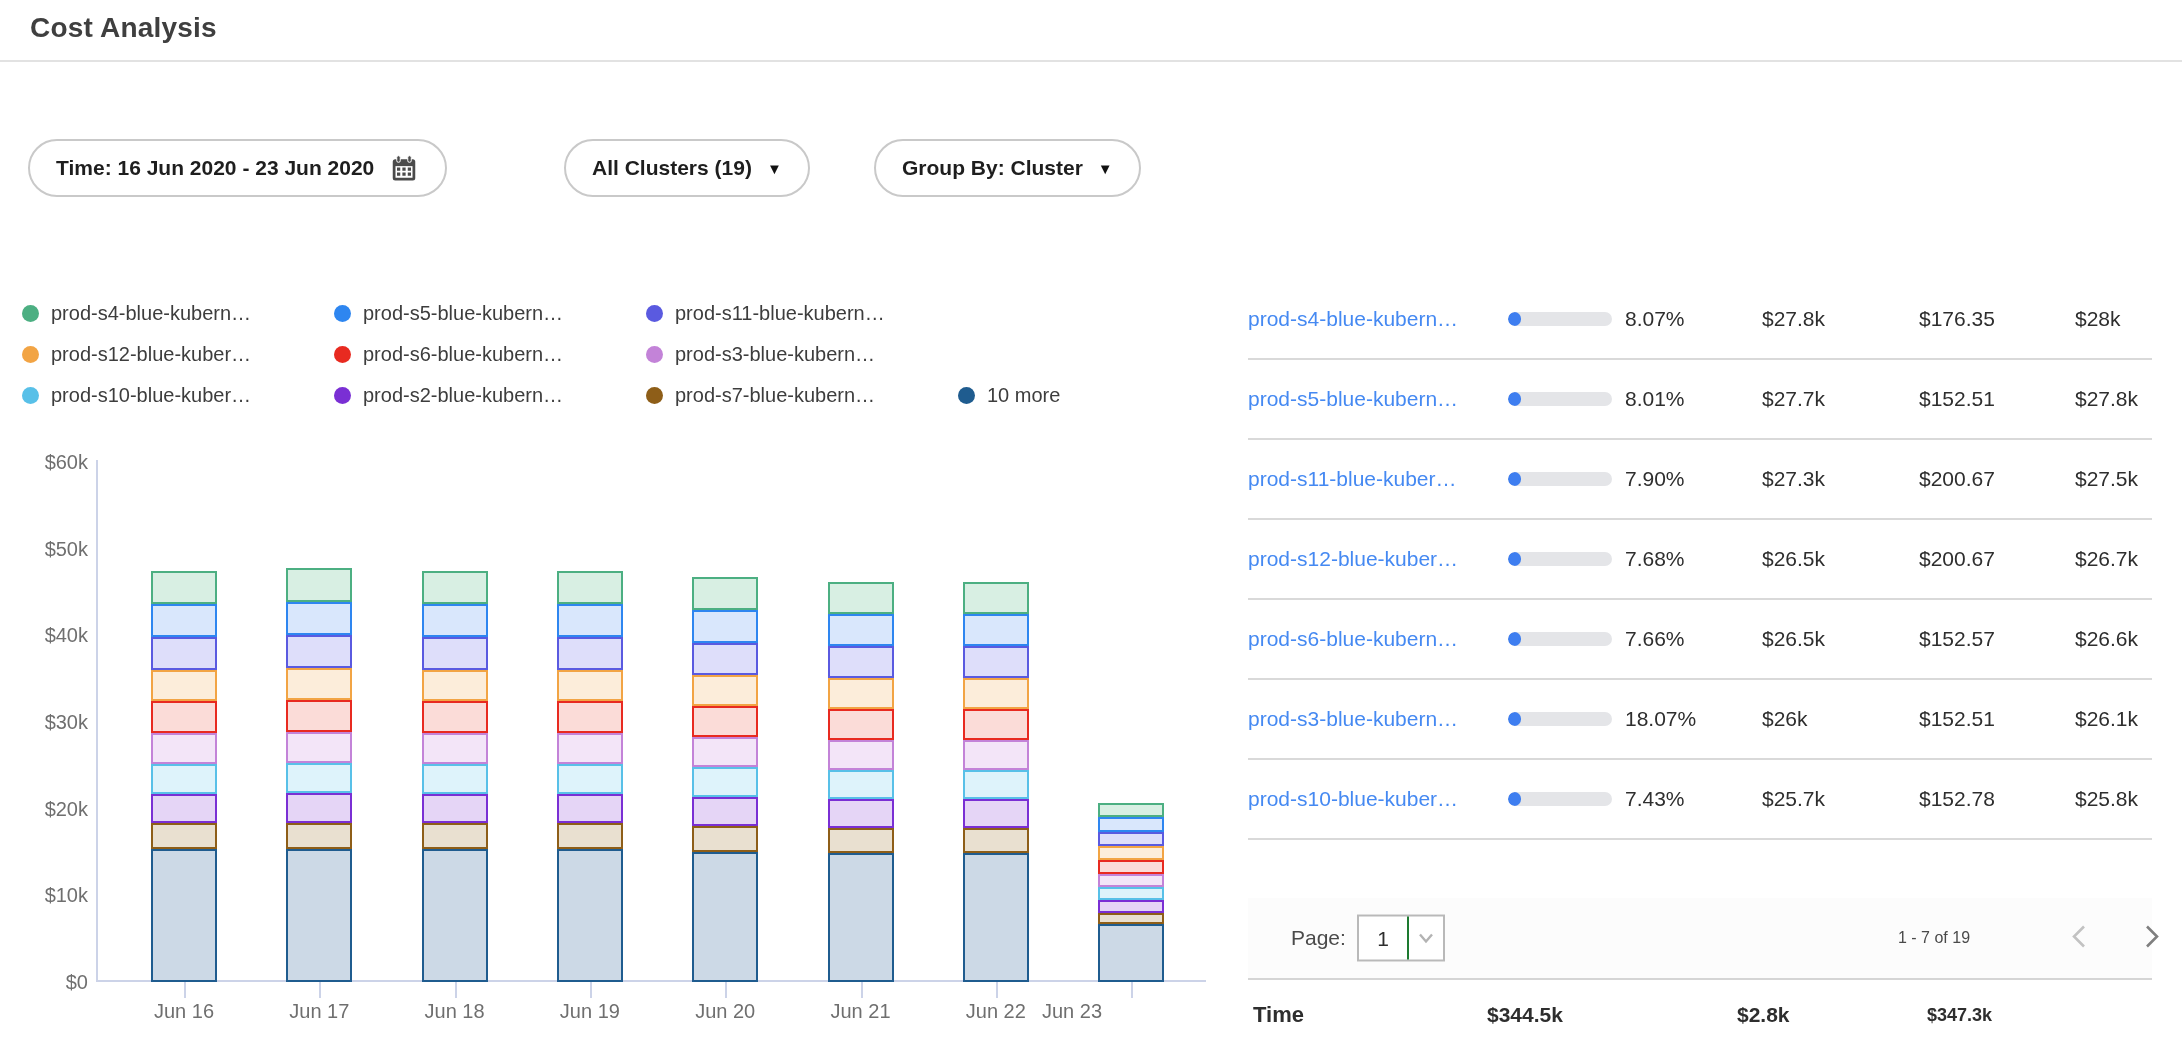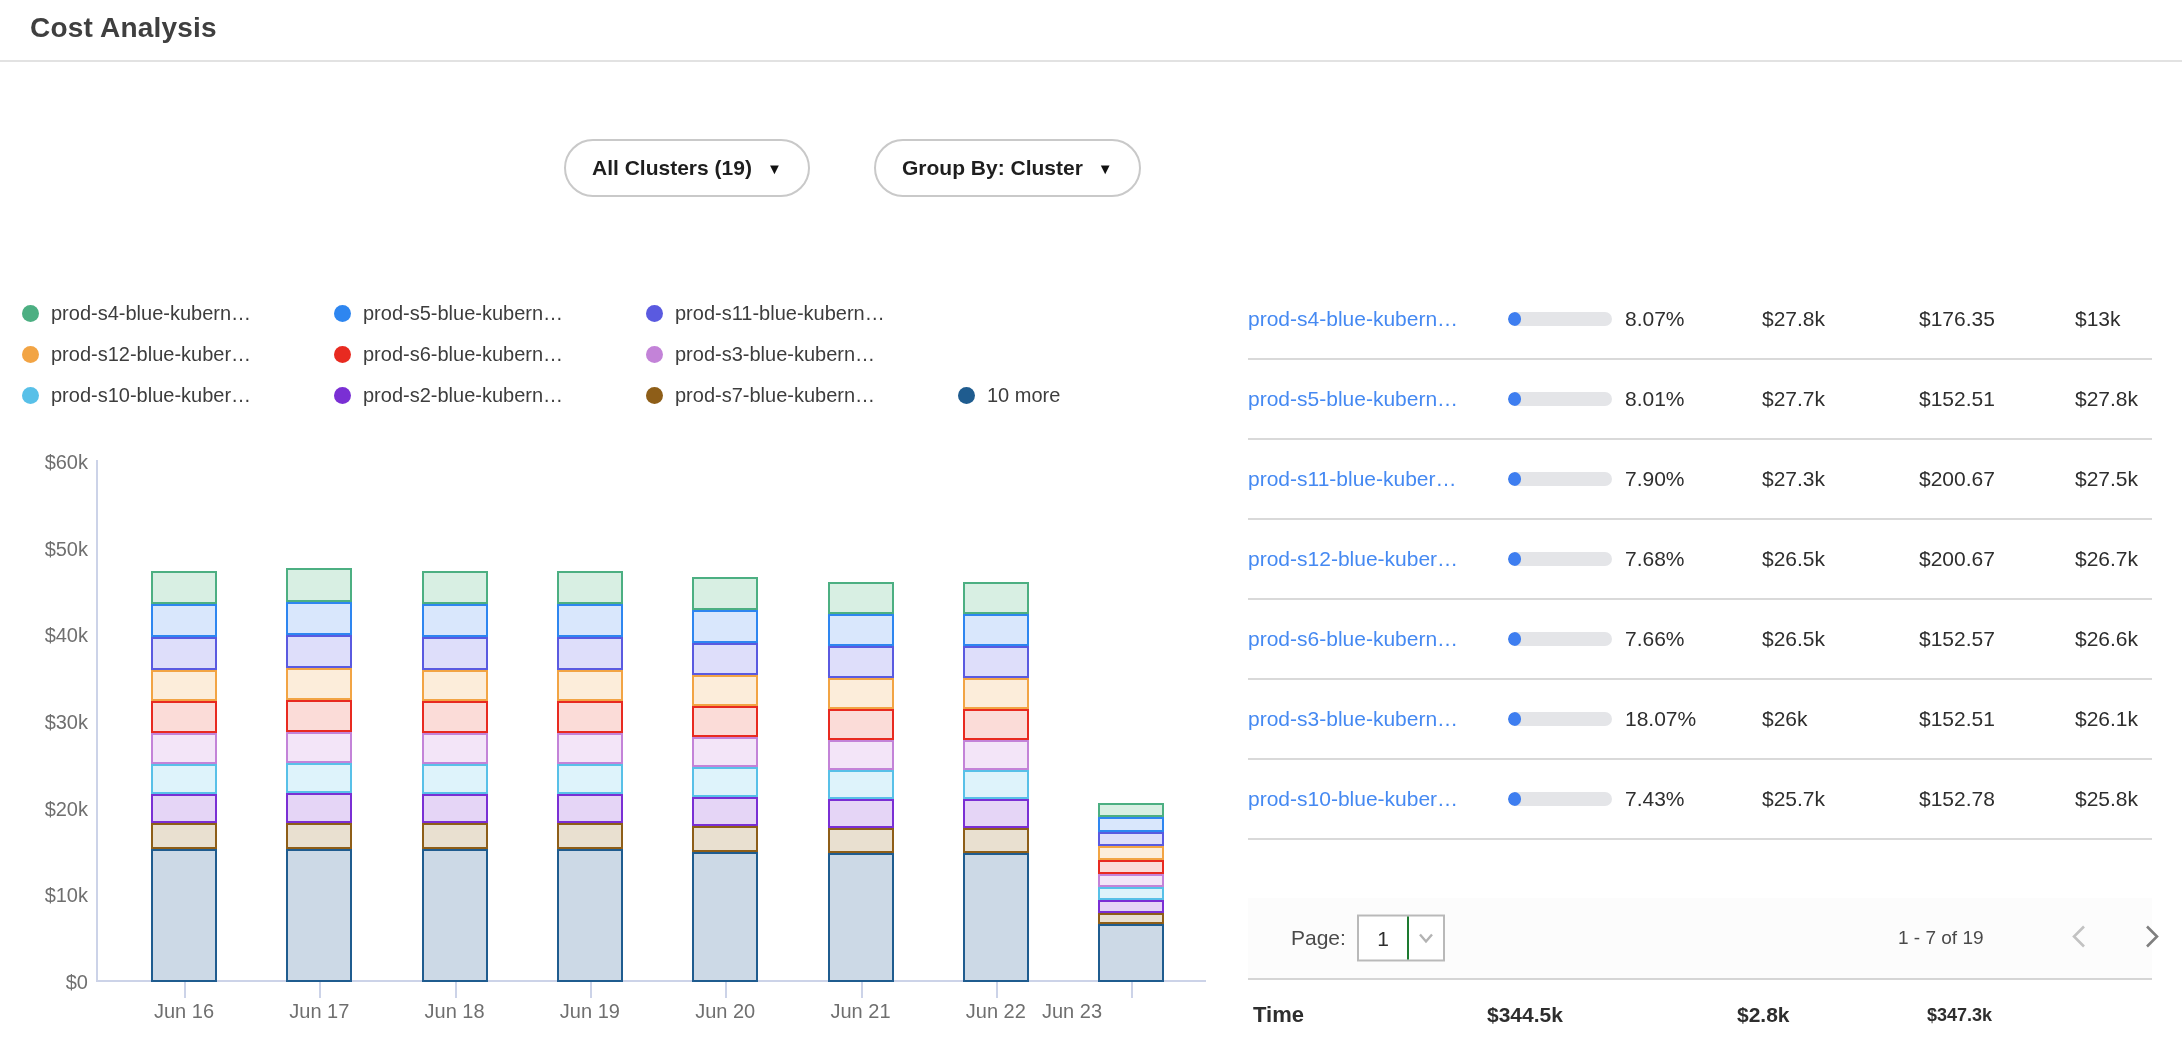--- a/index.html
+++ b/index.html
@@ -39,38 +39,57 @@
   .pbar{width:104px;height:14px;border-radius:8px;background:#e4e5e8;position:relative;overflow:hidden;}
   .pfill{position:absolute;left:0;top:0;bottom:0;border-radius:8px;background:#3e7ef0;}
 
   .pagination{position:absolute;left:1248px;top:898px;width:904px;height:80px;border-bottom:2px solid #d5d5d5;background:#fcfcfc;}
   .page-label{position:absolute;left:43px;top:50%;transform:translateY(-50%);font-size:21px;color:#4a4a4a;}
   .page-select{position:absolute;left:109px;top:50%;transform:translateY(-50%);width:88px;height:47px;background:#fff;
                border:2px solid #b9b9b9;box-sizing:border-box;display:flex;align-items:center;cursor:pointer;}
   .page-value{width:48px;text-align:center;font-size:21px;color:#2e2e2e;}
   .page-sep{width:2px;height:100%;background:#1d7a30;}
   .page-chev{flex:1;display:flex;align-items:center;justify-content:center;}
-  .range{position:absolute;left:650px;top:50%;transform:translateY(-50%);font-size:19px;color:#4a4a4a;white-space:nowrap;}
+  .range{position:absolute;left:650px;top:50%;transform:translateY(-50%);font-size:16px;color:#4a4a4a;white-space:nowrap;}
   .chev{position:absolute;top:50%;transform:translateY(-50%);cursor:pointer;background:none;border:none;padding:0;}
   .chev-prev{left:818px;} .chev-next{left:891px;}
 
   .total-row{position:absolute;left:1248px;top:978px;width:909px;height:74px;display:grid;
              grid-template-columns:1fr 250px 190px 230px;align-items:center;}
   .total-label{font-size:22px;font-weight:700;color:#2e2e2e;padding-left:5px;}
   .total-val{text-align:left;font-size:21px;font-weight:700;color:#2e2e2e;}
   .total-spend{font-size:18px;}
 </style>
 </head>
 <body>
 
 <div class="page">
 
   <div class="title">Cost Analysis</div>
   <div class="top-divider"></div>
 
+  <div class="pill" id="pill-time">
+    <span>Time: 16 Jun 2020 - 23 Jun 2020</span>
+    <span style="display:flex;">
+      <svg width="30" height="30" viewBox="0 0 24 24">
+        <rect x="3" y="5" width="18" height="17" rx="2" fill="#4a4a4a"></rect>
+        <rect x="6.2" y="2.2" width="2.8" height="5.2" rx="1.2" fill="#4a4a4a" stroke="#fff" stroke-width="0.8"></rect>
+        <rect x="15" y="2.2" width="2.8" height="5.2" rx="1.2" fill="#4a4a4a" stroke="#fff" stroke-width="0.8"></rect>
+        <rect x="5.2" y="10.5" width="13.6" height="9.3" fill="#fff"></rect>
+        <g fill="#4a4a4a">
+          <rect x="6.4" y="11.6" width="2.6" height="2.6"></rect>
+            <rect x="10.7" y="11.6" width="2.6" height="2.6"></rect>
+            <rect x="15" y="11.6" width="2.6" height="2.6"></rect>
+          <rect x="6.4" y="15.6" width="2.6" height="2.6"></rect>
+            <rect x="10.7" y="15.6" width="2.6" height="2.6"></rect>
+            <rect x="15" y="15.6" width="2.6" height="2.6"></rect>
+        </g>
+      </svg>
+    </span>
+  </div>
 
   <div class="pill" id="pill-clusters">
     <span>All Clusters (19)</span>
     <span class="caret">▼</span>
   </div>
 
   <div class="pill" id="pill-group">
     <span>Group By: Cluster</span>
     <span class="caret">▼</span>
   </div>
@@ -237,21 +256,21 @@
         <div class="tgrid trow">
           <div class="link">prod-s4-blue-kubern…</div>
           <div class="pctcell">
             <div class="pbar">
               <div class="pfill" style="width: 13px;"></div>
             </div>
             <span>8.07%</span>
           </div>
           <div>$27.8k</div>
           <div>$176.35</div>
-          <div>$13k</div>
+          <div>$28k</div>
         </div>
         <div class="tgrid trow">
           <div class="link">prod-s5-blue-kubern…</div>
           <div class="pctcell">
             <div class="pbar">
               <div class="pfill" style="width: 13px;"></div>
             </div>
             <span>8.01%</span>
           </div>
           <div>$27.7k</div>

